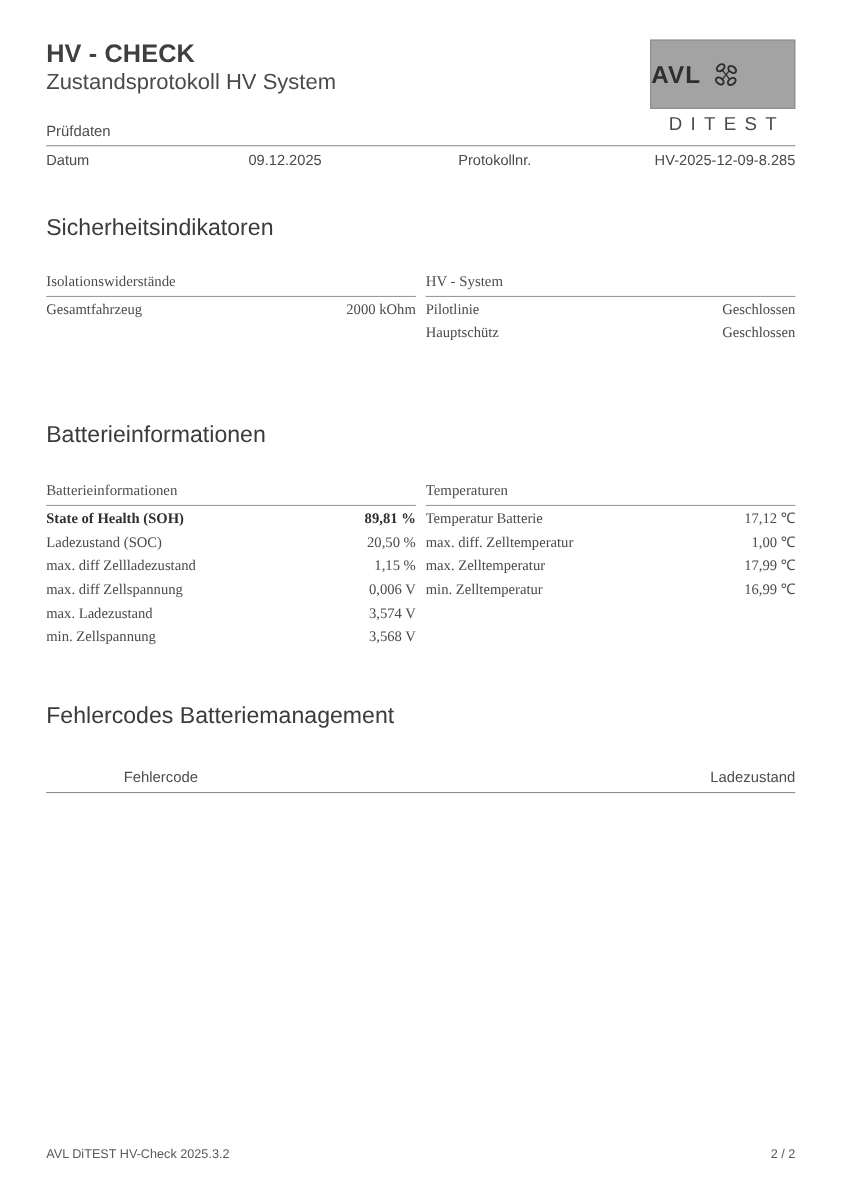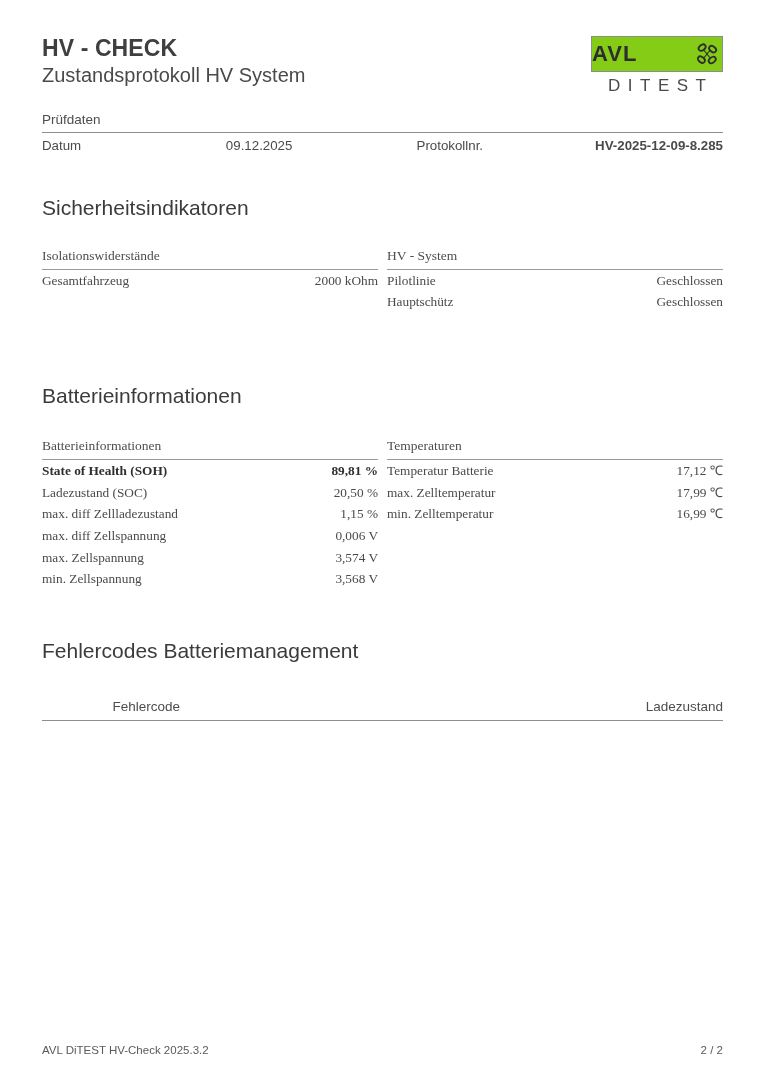--- a/index.html
+++ b/index.html
@@ -50,27 +50,27 @@
   }
 
   .logo {
     position: absolute;
     right: 0;
     top: 36px;
     width: 132px;
   }
   .logo-box {
     border: 1.3px solid #8d8d8d;
-    height: 36px;
+    height: 63px;
     box-sizing: border-box;
     display: flex;
     align-items: center;
-    justify-content: space-between;
+    justify-content: flex-start;
     gap: 8px;
-    background: #84cc16;
+    background: #a3a3a3;
   }
   .logo-word {
     font-size: 22px;
     font-weight: bold;
     letter-spacing: 1px;
     color: #2e2e2e;
     line-height: 1;
   }
   .logo-mark { width: 30px; height: 30px; display: block; }
   .logo-sub {
@@ -121,21 +121,21 @@
   table.kv4 { width: 100%; border-collapse: collapse; table-layout: fixed; }
   table.kv4 td {
     font-size: 13.3px;
     color: #4a4a4a;
     padding: 5px 0 2px 0;
     line-height: 1.25;
   }
   table.kv4 td.c1 { width: 27%; }
   table.kv4 td.c2 { width: 28%; }
   table.kv4 td.c3 { width: 24%; }
-  table.kv4 td.c4 { width: 21%; text-align: right; font-weight: bold; }
+  table.kv4 td.c4 { width: 21%; text-align: right; }
 
   
   .section-heading {
     font-size: 21px;
     font-weight: normal;
     color: #3b3b3b;
     margin: 0;
     line-height: 1.2;
   }
 
@@ -290,39 +290,43 @@
             </tr>
             <tr>
               <td class="lbl">max. diff Zellladezustand</td>
               <td class="val">1,15 %</td>
             </tr>
             <tr>
               <td class="lbl">max. diff Zellspannung</td>
               <td class="val">0,006 V</td>
             </tr>
             <tr>
-              <td class="lbl">max. Zellspannung</td>
+              <td class="lbl">max. Ladezustand</td>
               <td class="val">3,574 V</td>
             </tr>
             <tr>
               <td class="lbl">min. Zellspannung</td>
               <td class="val">3,568 V</td>
             </tr>
           </tbody>
         </table>
       </div>
 
       <div class="col">
         <div class="block-label">Temperaturen</div>
         <hr class="rule rule-light">
         <table class="kv">
           <tbody>
             <tr>
               <td class="lbl">Temperatur Batterie</td>
               <td class="val">17,12 ℃</td>
+            </tr>
+            <tr>
+              <td class="lbl">max. diff. Zelltemperatur</td>
+              <td class="val">1,00 ℃</td>
             </tr>
             <tr>
               <td class="lbl">max. Zelltemperatur</td>
               <td class="val">17,99 ℃</td>
             </tr>
             <tr>
               <td class="lbl">min. Zelltemperatur</td>
               <td class="val">16,99 ℃</td>
             </tr>
           </tbody>

